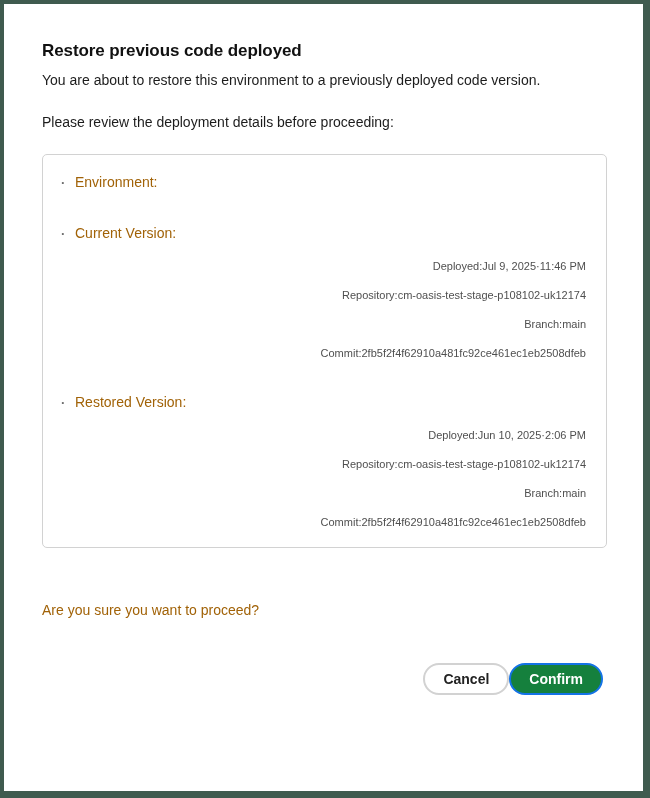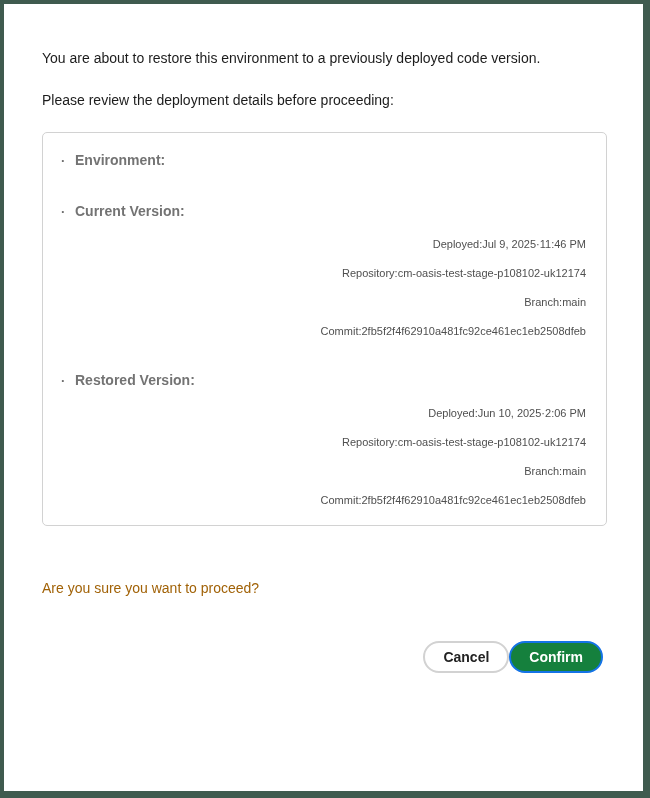--- a/index.html
+++ b/index.html
@@ -49,22 +49,22 @@
     line-height: 17px;
   }
   .bullet {
     width: 14px;
     flex: 0 0 14px;
     color: #6e6e6e;
     font-weight: 700;
     font-size: 13px;
   }
   .bullet-label {
-    font-weight: 700;
-    color: #737373;
+    font-weight: 400;
+    color: #a16207;
   }
   .env-value {
     margin-left: 8px;
     color: #4b4b4b;
     font-weight: 400;
   }
   .env-row { margin-bottom: 34px; }
   .section { margin-bottom: 33px; }
   .section:last-child { margin-bottom: 0; }
   .section .bullet-row { margin-bottom: 17px; }
@@ -112,20 +112,21 @@
     color: #ffffff;
     min-width: 82px;
   }
 </style>
 </head>
 <body>
 
 <div class="frame">
   <div class="content">
 
+    <h1 class="dialog-title">Restore previous code deployed</h1>
 
     <p class="para">You are about to restore this environment to a previously deployed code version.</p>
     <p class="para">Please review the deployment details before proceeding:</p>
 
     <div class="details-box">
 
       <div class="bullet-row env-row">
           <span class="bullet">·</span>
           <span class="bullet-label">Environment:</span>
         </div>

